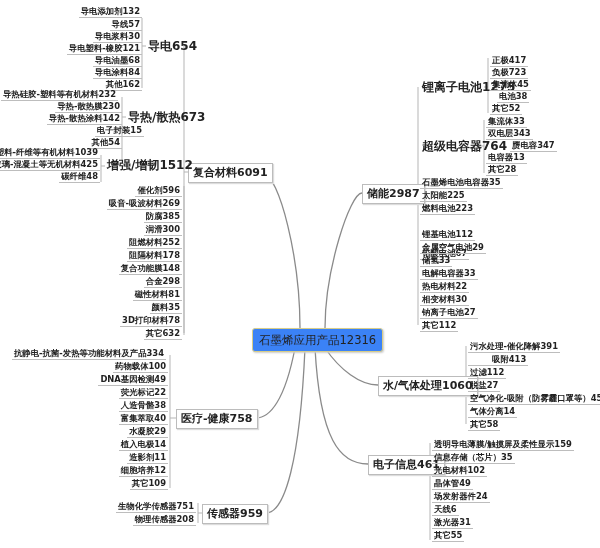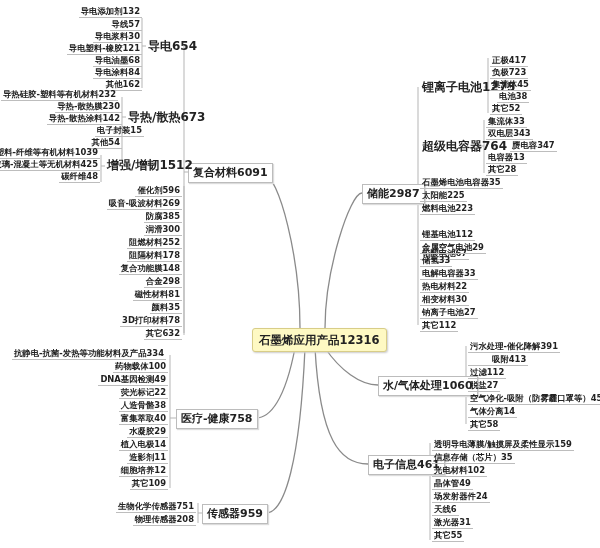--- a/index.html
+++ b/index.html
@@ -8,22 +8,22 @@
   #stage { position:absolute; left:0; top:0; width:600px; height:548px; }
   svg.lines { position:absolute; left:0; top:0; width:600px; height:548px; pointer-events:none; }
   .leaf { position:absolute; font-size:8.4px; font-weight:bold; line-height:12px; height:12px;
           white-space:nowrap; padding:0 2px; border-bottom:1px solid #bdbdbd; color:#222; }
   .leaf.r { text-align:right; }
   .mid { position:absolute; font-size:12px; font-weight:bold; line-height:13px; height:13px;
          white-space:nowrap; padding:0 2px; color:#222; }
   .main { position:absolute; font-size:11px; font-weight:bold; line-height:16px; height:16px;
           white-space:nowrap; padding:1px 4px; border:1px solid #bcbcbc; background:#fff; color:#222;
           box-shadow:1px 1px 1px #dcdcdc; }
-  .center { position:absolute; left:252px; top:328px; font-size:11.5px; font-weight:bold;
-            line-height:18px; padding:2px 6px; background:#fef9c3; border:1px solid #d8cd88;
+  .center { position:absolute; left:252px; top:328px; font-size:11.5px; font-weight:normal;
+            line-height:18px; padding:2px 6px; background:#3b82f6; border:1px solid #d8cd88;
             border-radius:3px; color:#222; box-shadow:1px 1px 2px #ccc; white-space:nowrap; }
 </style>
 </head>
 <body>
 
 <div id="stage">
 
 <svg class="lines" viewBox="0 0 600 548">
   <g fill="none" stroke="#8a8a8a" stroke-width="1.3">
 

